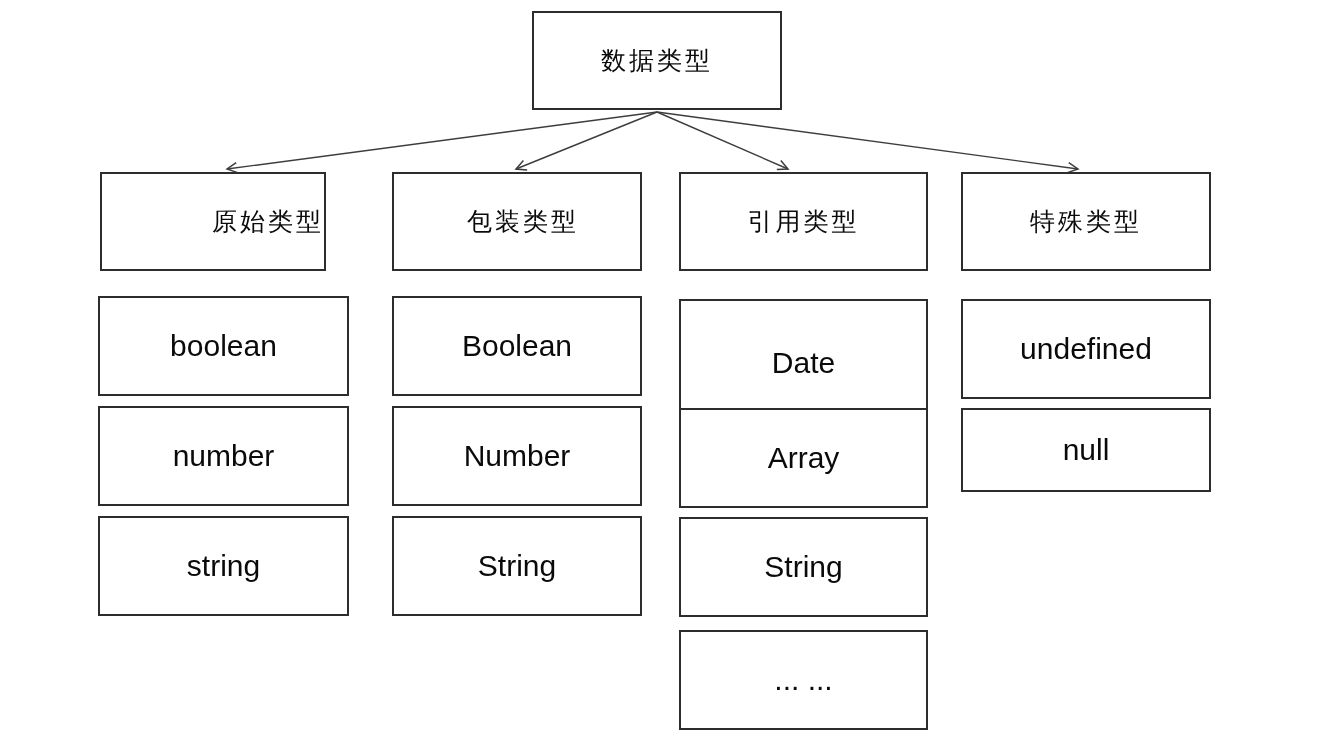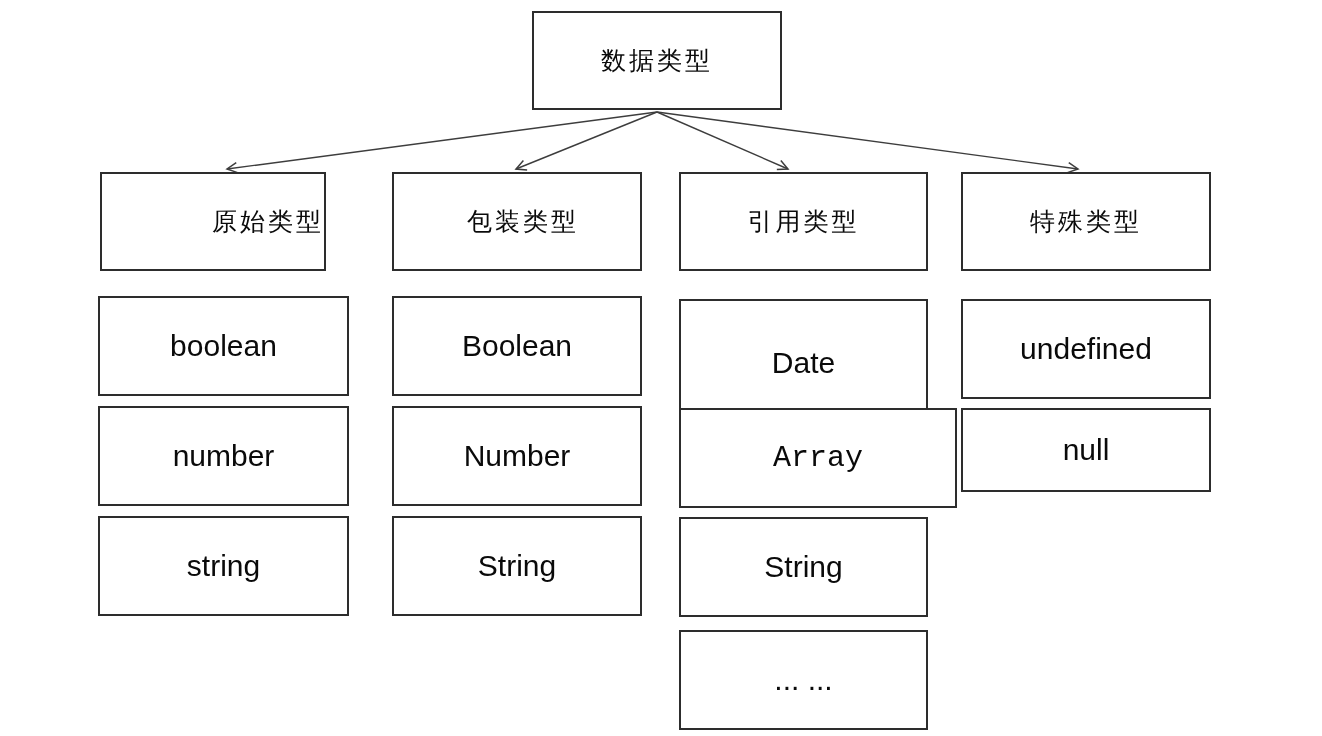--- a/index.html
+++ b/index.html
@@ -93,21 +93,21 @@
   <div class="box" style="left:392px; top:406px; width:250px; height:100px;">
     <span>Number</span>
   </div>
   <div class="box" style="left:392px; top:516px; width:250px; height:100px;">
     <span>String</span>
   </div>
 
   <div class="box" style="left:679px; top:299px; width:249px; height:128px;">
     <span>Date</span>
   </div>
-  <div class="box" style="left:679px; top:408px; width:278px; height:100px;font-family:Liberation Mono, monospace;">
+  <div class="box" style="left:679px; top:408px; width:249px; height:100px;">
     <span>Array</span>
   </div>
   <div class="box" style="left:679px; top:517px; width:249px; height:100px;">
     <span>String</span>
   </div>
   <div class="box" style="left:679px; top:630px; width:249px; height:100px;">
     <span>... ...</span>
   </div>
 
   <div class="box" style="left:961px; top:299px; width:250px; height:100px;text-align:right;">

